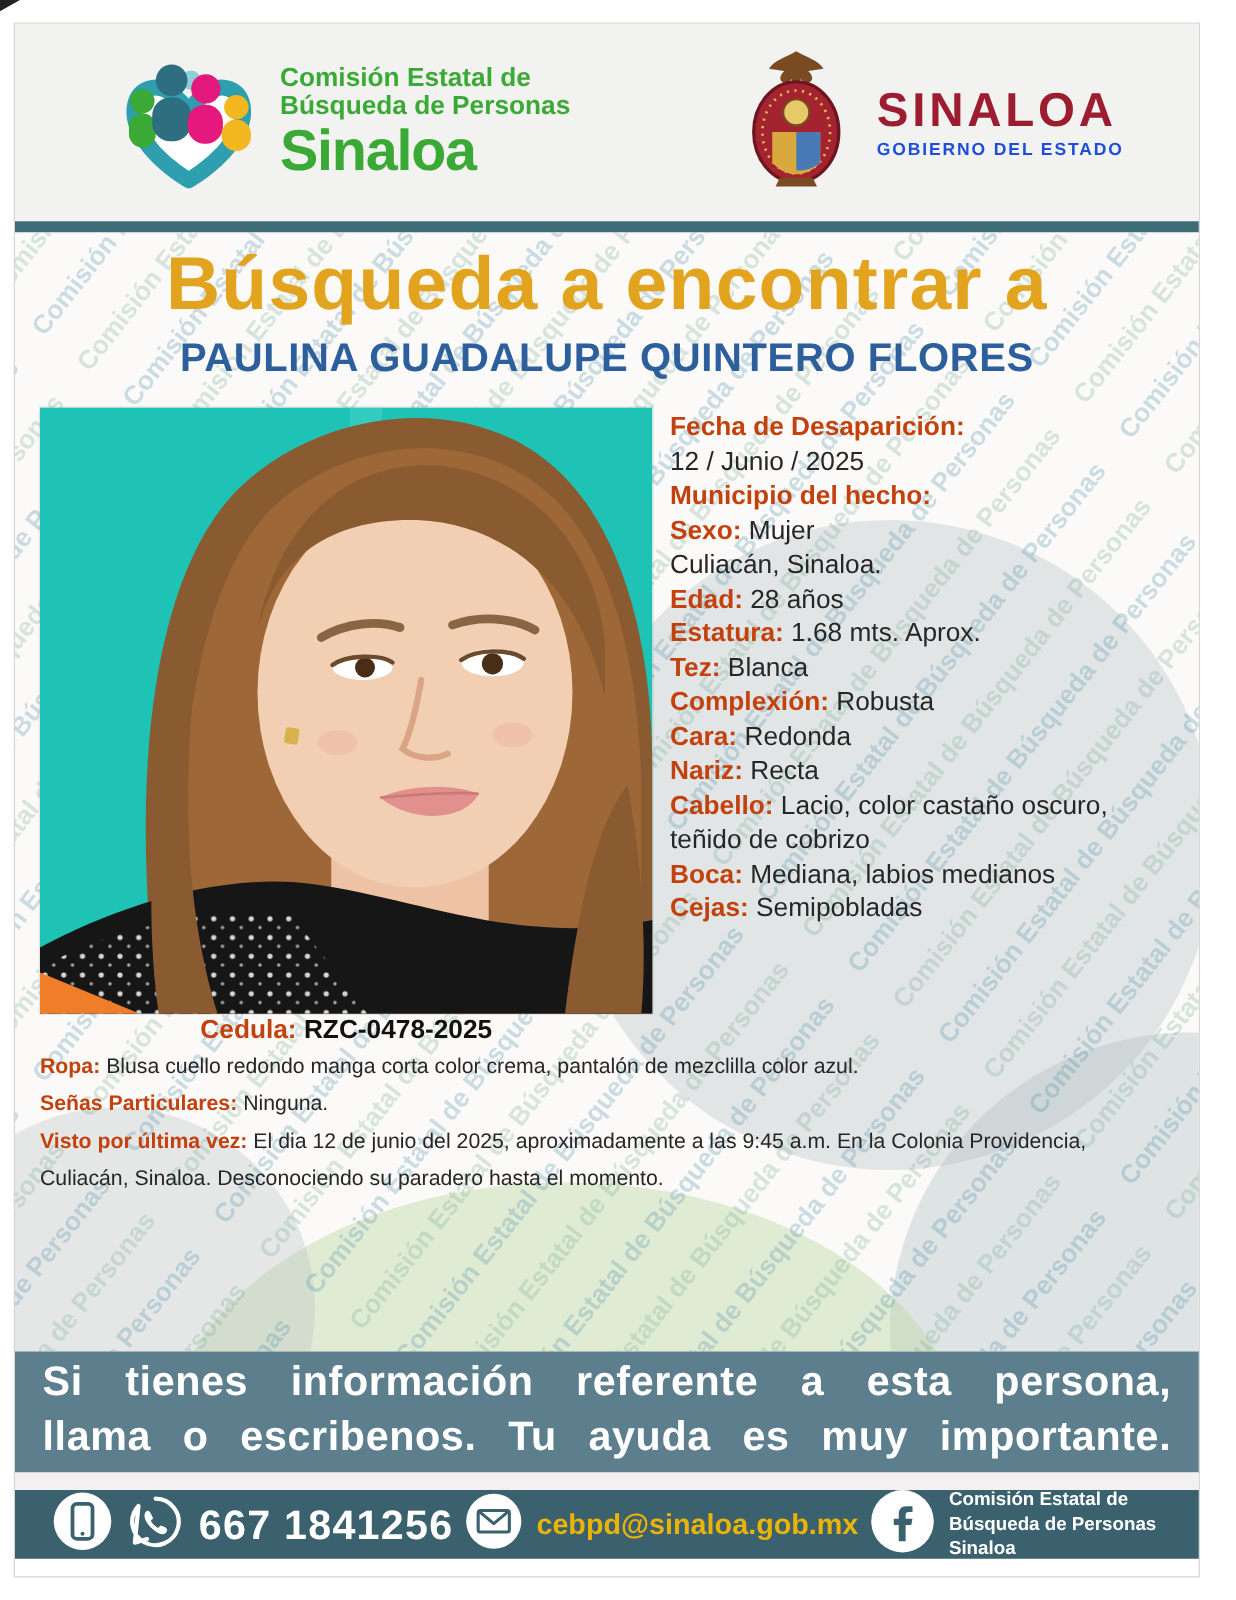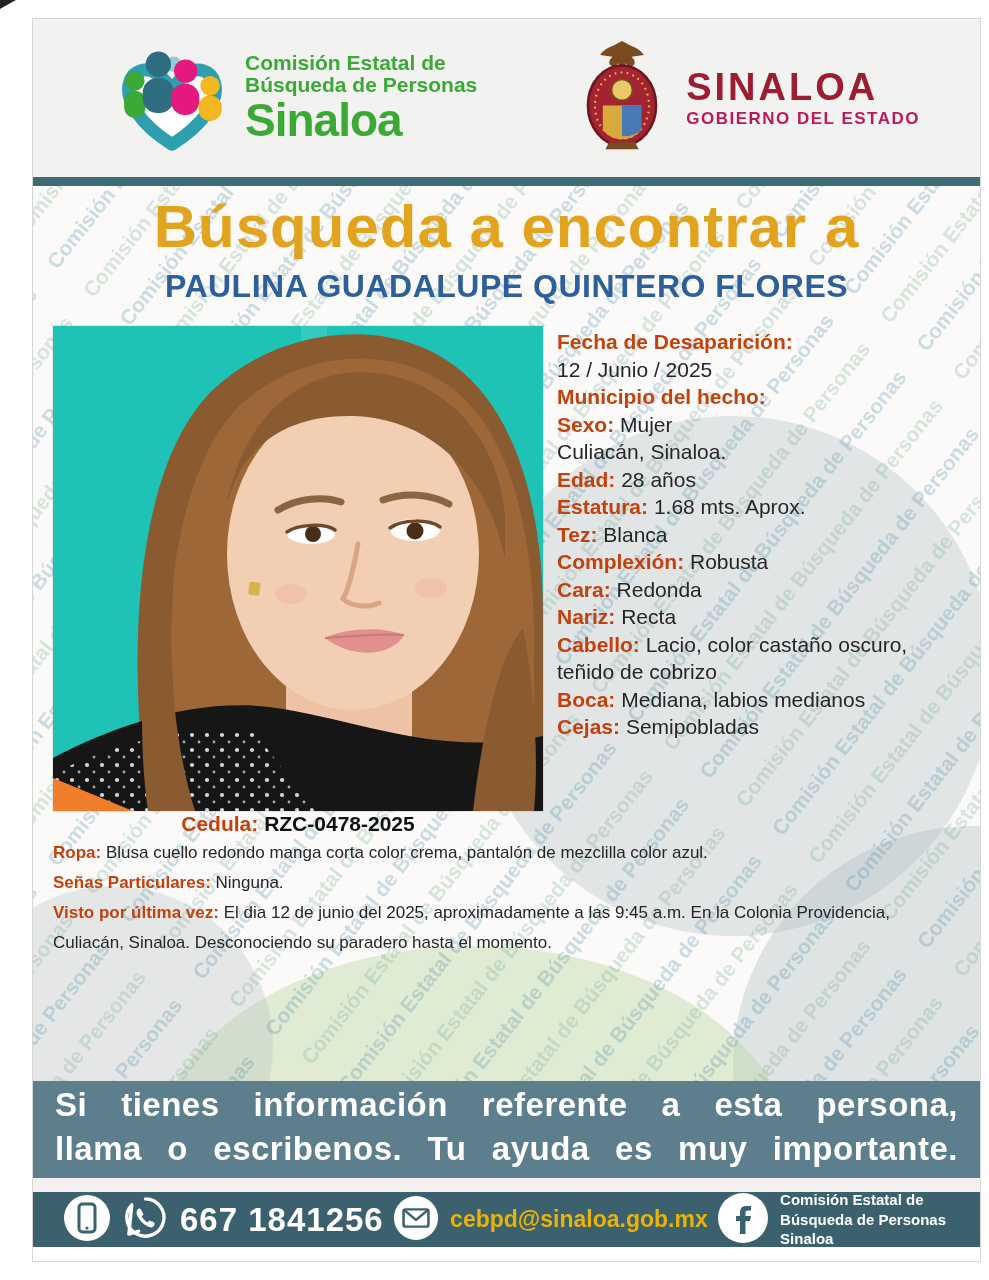--- a/index.html
+++ b/index.html
@@ -5,32 +5,32 @@
   :root{
     --divider-teal:#3f6d77; --banner-bg:#5d7f8d; --footer-bg:#3a616d;
     --title-gold:#e2a41f; --name-blue:#2d5f9d; --logo-green:#3aa935;
     --heart-teal:#2e9fae; --sinaloa-red:#9c1c30; --watermark-blue:rgba(90,150,175,.30);
   }
   *{margin:0;padding:0;box-sizing:border-box;}
   html,body{width:989px;background:#fff;}
   body{font-family:"Liberation Sans",sans-serif;position:relative;height:1280px;overflow:hidden;}
   .corner-mark{position:absolute;left:0;top:0;width:16px;height:9px;background:#222;
     clip-path:polygon(0 0,100% 0,55% 45%,0 100%);}
-  .poster{position:absolute;left:32px;top:18px;width:949px;height:1244px;
+  .poster{position:absolute;left:11px;top:18px;width:949px;height:1244px;
     border:1px solid #d6d6d4;background:#fff;display:flex;flex-direction:column;}
   
   .header{height:158px;background:#f2f2f0;display:flex;align-items:center;
     justify-content:space-between;padding:0 60px 0 80px;}
   .brand-left{display:flex;align-items:center;gap:14px;}
   .brand-left .org{line-height:1.05;}
   .org-small{color:var(--logo-green);font-size:21px;font-weight:700;}
   .org-big{color:var(--logo-green);font-size:46px;font-weight:700;letter-spacing:-1px;}
   .brand-right{display:flex;align-items:center;gap:16px;}
   .gov-name{color:var(--sinaloa-red);font-size:38px;font-weight:800;letter-spacing:3px;line-height:1;}
-  .gov-sub{color:#be185d;font-size:17px;font-weight:700;letter-spacing:1.5px;margin-top:3px;}
+  .gov-sub{color:#1d4ed8;font-size:14px;font-weight:700;letter-spacing:1.5px;margin-top:3px;}
   .divider{height:9px;background:var(--divider-teal);}
   
   .main{position:relative;height:895px;background:#fbfaf8;overflow:hidden;}
   .shape{position:absolute;border-radius:50%;}
   .s1{left:440px;top:230px;width:520px;height:520px;background:rgba(176,188,192,.33);}
   .s2{left:700px;top:640px;width:480px;height:480px;background:rgba(176,188,192,.38);}
   .s3{left:120px;top:760px;width:640px;height:430px;background:rgba(186,214,160,.42);}
   .s4{left:-80px;top:700px;width:320px;height:320px;background:rgba(180,190,192,.30);}
   .wm{position:absolute;left:-340px;top:-420px;width:1900px;height:1900px;
     transform:rotate(-52deg);pointer-events:none;}

